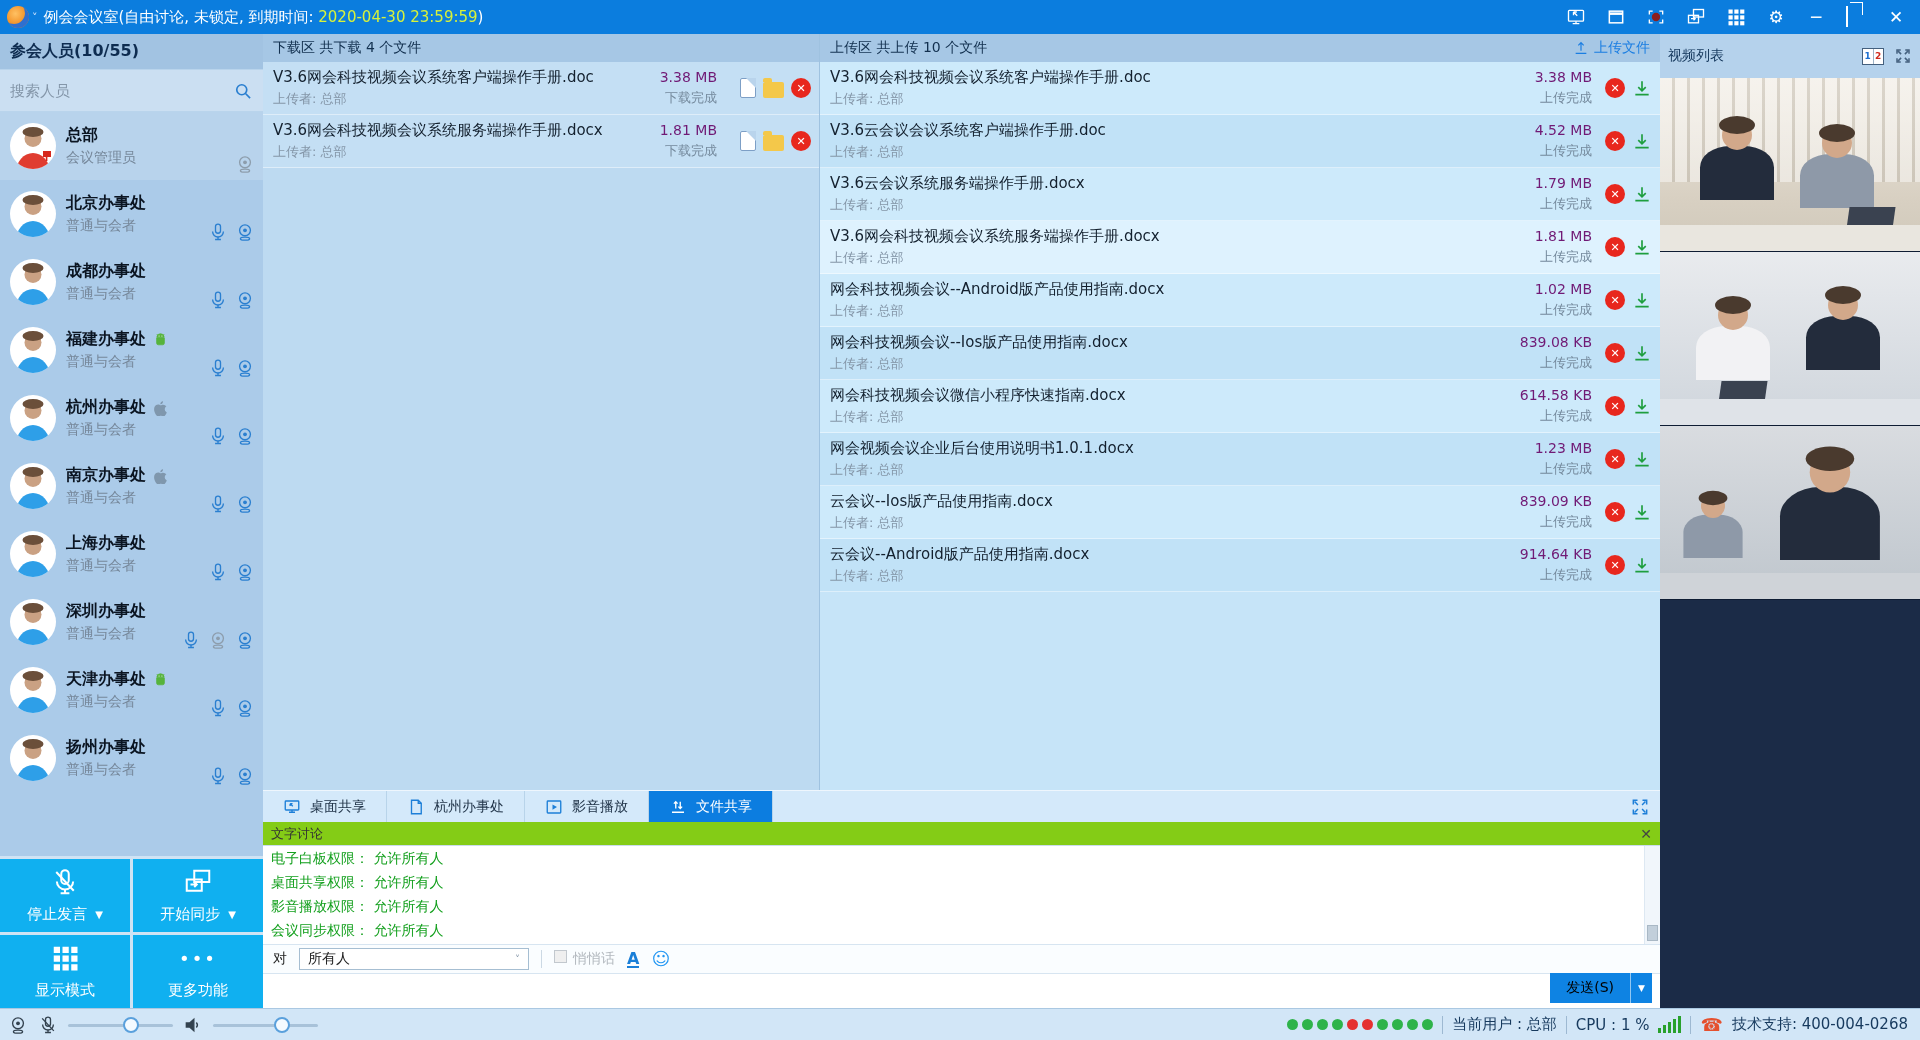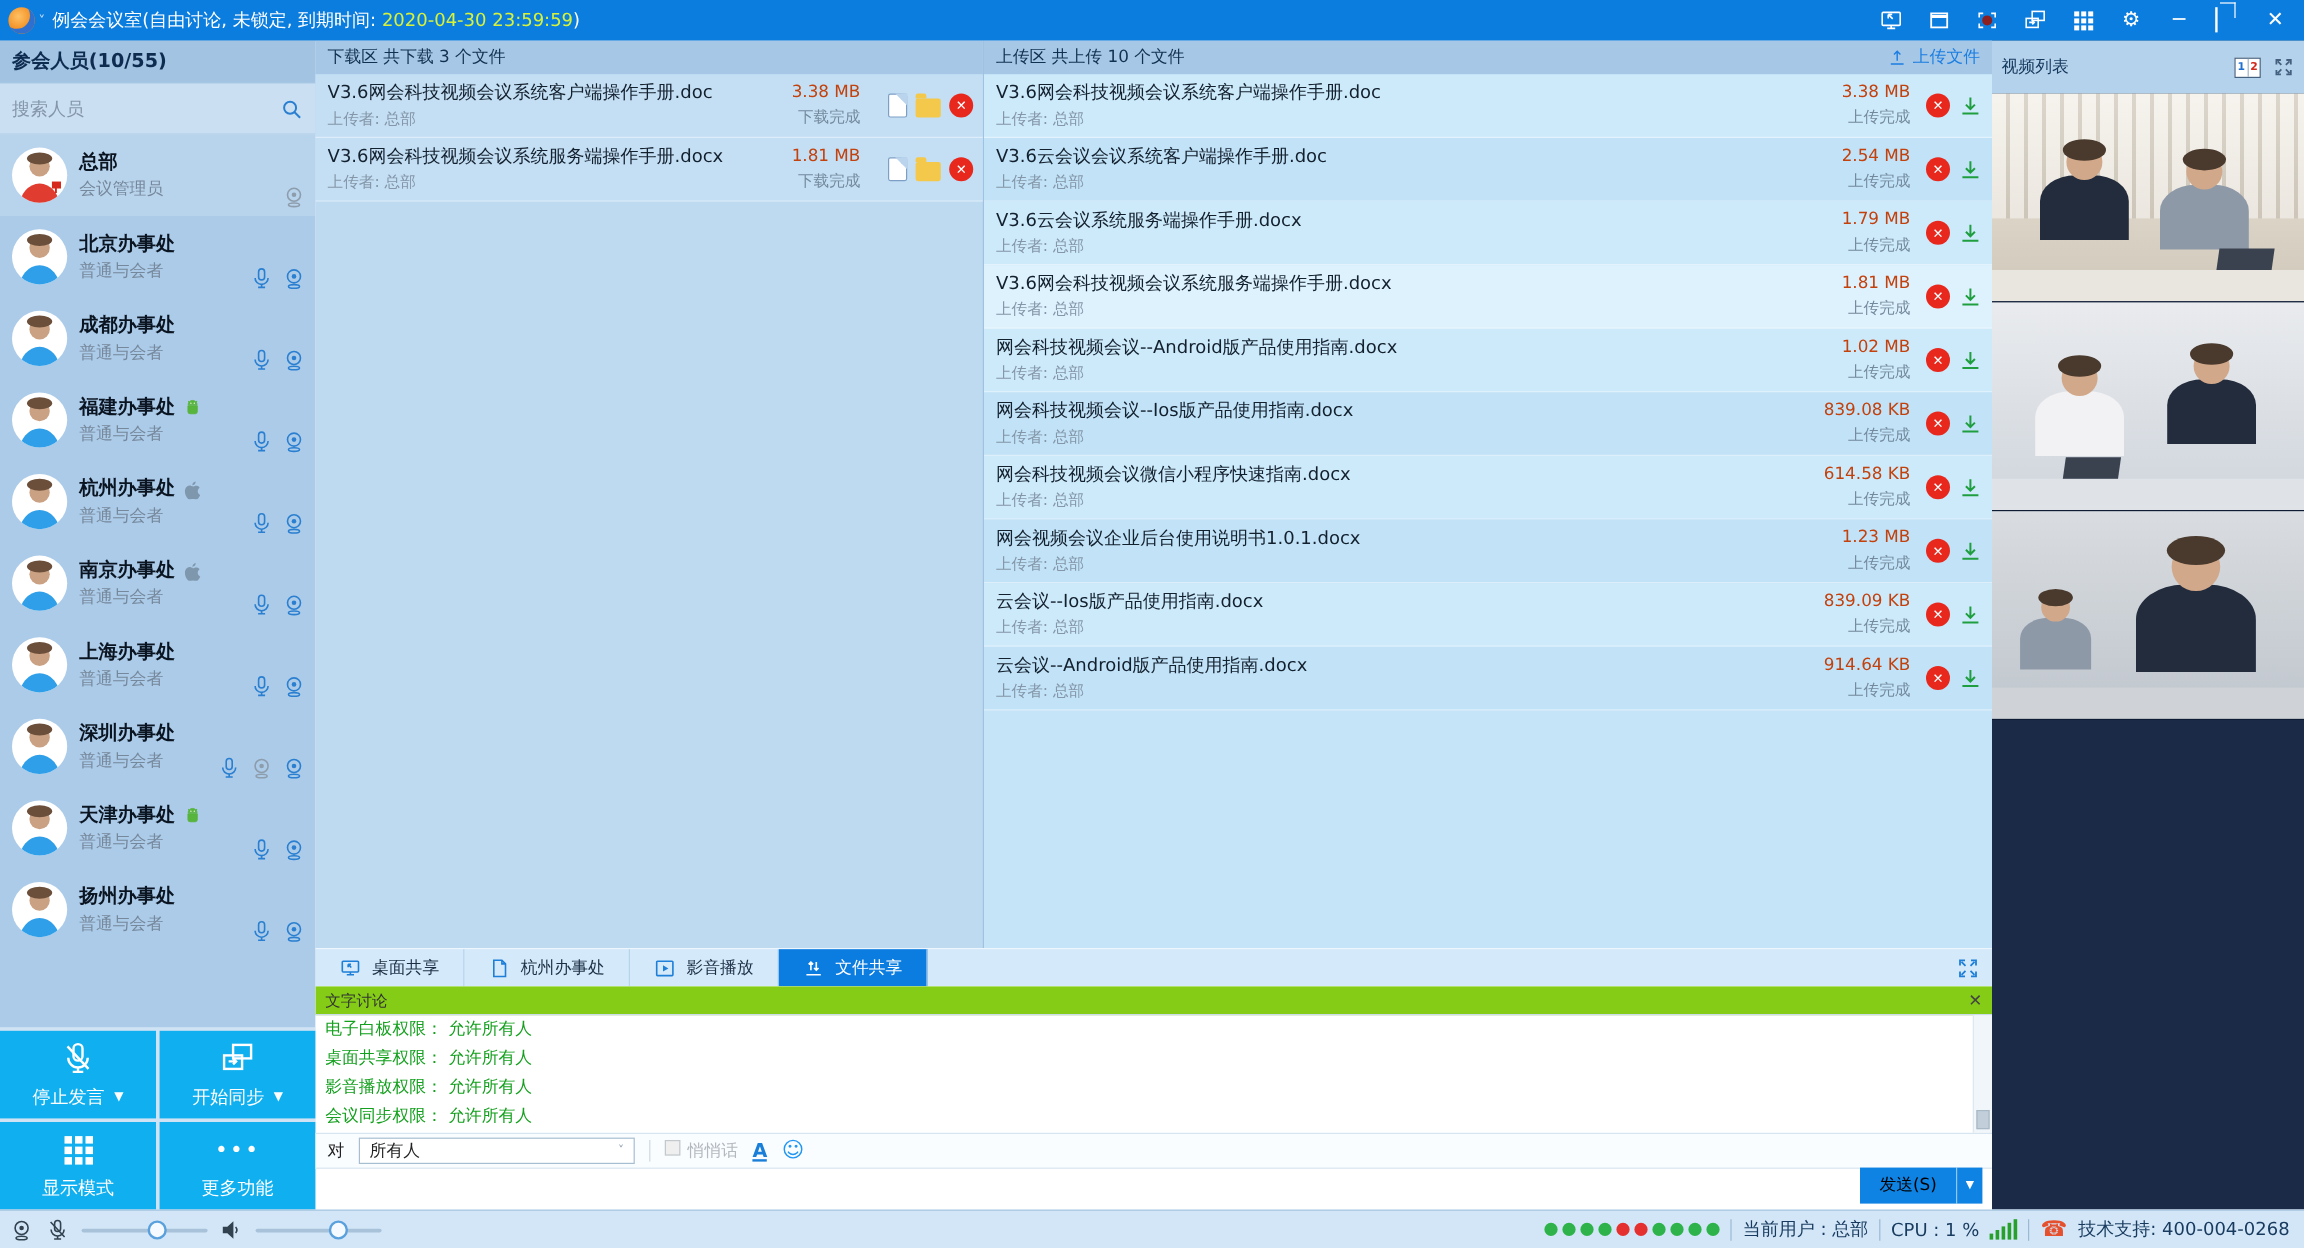--- a/index.html
+++ b/index.html
@@ -61,21 +61,21 @@
   
   .panel-header{height:28px;background:#a6c7e5;display:flex;align-items:center;padding:0 10px;
     font-size:14px;color:#12304f;}
   .download-panel{position:absolute;left:263px;top:34px;width:557px;height:756px;background:#bddaf1;border-right:1px solid #9fc2e0;}
   .upload-panel{position:absolute;left:820px;top:34px;width:840px;height:756px;background:#c6e4f8;}
   .file-row{height:53px;position:relative;border-bottom:1px solid rgba(255,255,255,.45);cursor:default;}
   .download-panel .file-row{background:#c4dff4;}
   .f-name{position:absolute;left:10px;top:6px;font-size:15px;color:#13202e;white-space:nowrap;overflow:hidden;max-width:330px;}
   .upload-panel .f-name{max-width:600px;}
   .f-uploader{position:absolute;left:10px;bottom:6px;font-size:13px;color:#8496a8;}
-  .f-size{position:absolute;top:7px;font-size:14px;color:#c2410c;}
+  .f-size{position:absolute;top:7px;font-size:14px;color:#701a75;}
   .f-status{position:absolute;bottom:7px;font-size:13px;color:#74899c;}
   .download-panel .f-size{right:102px;}
   .download-panel .f-status{right:102px;}
   .f-icons{position:absolute;right:8px;top:0;height:100%;display:flex;align-items:center;gap:7px;}
   .doc-ic{width:16px;height:20px;background:#fff;border:1px solid #7d9fc6;position:relative;border-radius:2px;}
   .doc-ic:before{content:"";position:absolute;right:-1px;top:-1px;border:5px solid #b9d4ec;border-left-color:transparent;border-bottom-color:transparent;}
   .folder-ic{width:21px;height:16px;background:#f4c84a;border-radius:2px;position:relative;margin-top:3px;}
   .folder-ic:before{content:"";position:absolute;top:-4px;left:0;width:9px;height:4px;background:#f4c84a;border-radius:2px 2px 0 0;}
   .xcircle{width:20px;height:20px;border-radius:50%;background:#e8271d;color:#fff;font-size:11px;
     display:flex;align-items:center;justify-content:center;font-weight:bold;cursor:pointer;}
@@ -629,21 +629,21 @@
     <div class="sb-btn">
       <span class="b-ic" style="display:flex;align-items:center;justify-content:center;font-size:18px;letter-spacing:2px;">•••</span>
       <span class="lbl-line">
           <span>更多功能</span>
         </span>
     </div>
   </div>
 </div>
 
 <div class="download-panel">
-  <div class="panel-header">下载区 共下载 3 个文件</div>
+  <div class="panel-header">下载区 共下载 4 个文件</div>
   <div>
 
       <div class="file-row">
         <div class="f-name">V3.6网会科技视频会议系统客户端操作手册.doc</div>
         <div class="f-uploader">上传者: 总部</div>
         <div class="f-size">3.38 MB</div>
         <div class="f-status">下载完成</div>
         <div class="f-icons">
           <span class="doc-ic"></span>
           <span class="folder-ic"></span>
@@ -690,21 +690,21 @@
             <svg viewBox="0 0 24 24" fill="none" stroke="currentColor" stroke-width="2">
               <path d="M12 4v11M7.5 11l4.5 4.5L16.5 11M4 20h16"></path>
             </svg>
           </span>
         </div>
       </div>
 
       <div class="file-row">
         <div class="f-name">V3.6云会议会议系统客户端操作手册.doc</div>
         <div class="f-uploader">上传者: 总部</div>
-        <div class="f-size">2.54 MB</div>
+        <div class="f-size">4.52 MB</div>
         <div class="f-status">上传完成</div>
         <div class="f-icons">
           <span class="xcircle">✕</span>
           <span class="dl-arrow">
             <svg viewBox="0 0 24 24" fill="none" stroke="currentColor" stroke-width="2">
               <path d="M12 4v11M7.5 11l4.5 4.5L16.5 11M4 20h16"></path>
             </svg>
           </span>
         </div>
       </div>

